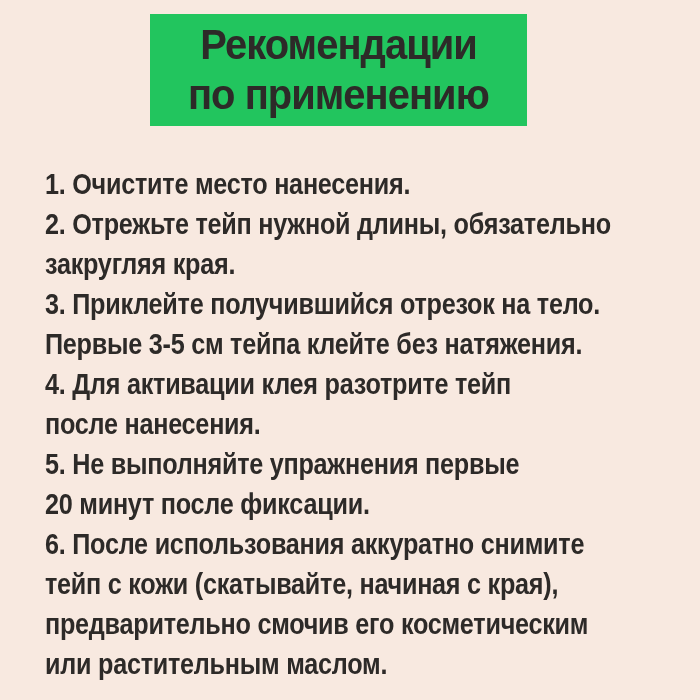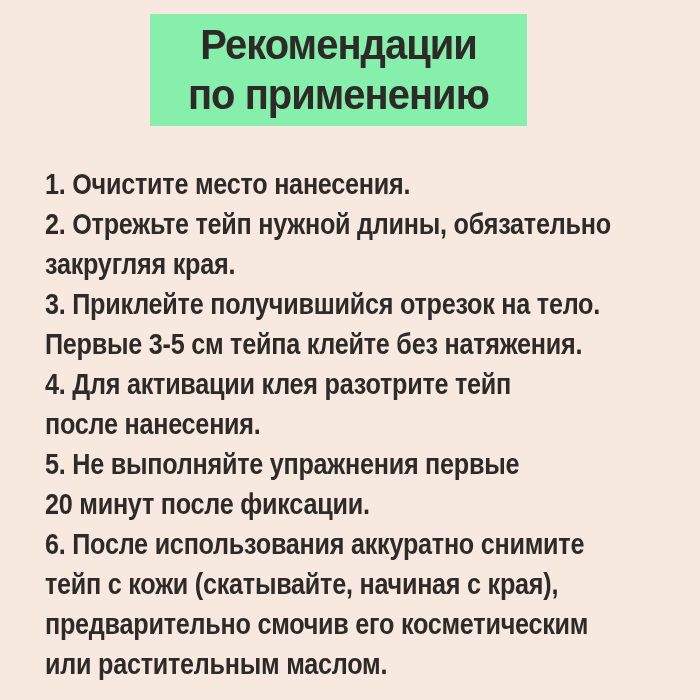--- a/index.html
+++ b/index.html
@@ -57,21 +57,21 @@
     font-weight: 700;
     letter-spacing: -0.3px;
     white-space: nowrap;
   }
 </style>
 </head>
 <body style="background: rgb(248, 233, 224); color: rgb(45, 42, 40);">
 
 <div class="page">
 
-  <div class="title-box" style="background: #86efac;">
+  <div class="title-box" style="background: #22c55e;">
     <div class="title-line">Рекомендации</div>
     <div class="title-line">по применению</div>
   </div>
 
   <div class="instructions">
 
     <div class="instruction-item">
       <div class="instruction-line">1. Очистите место нанесения.</div>
     </div>
 

